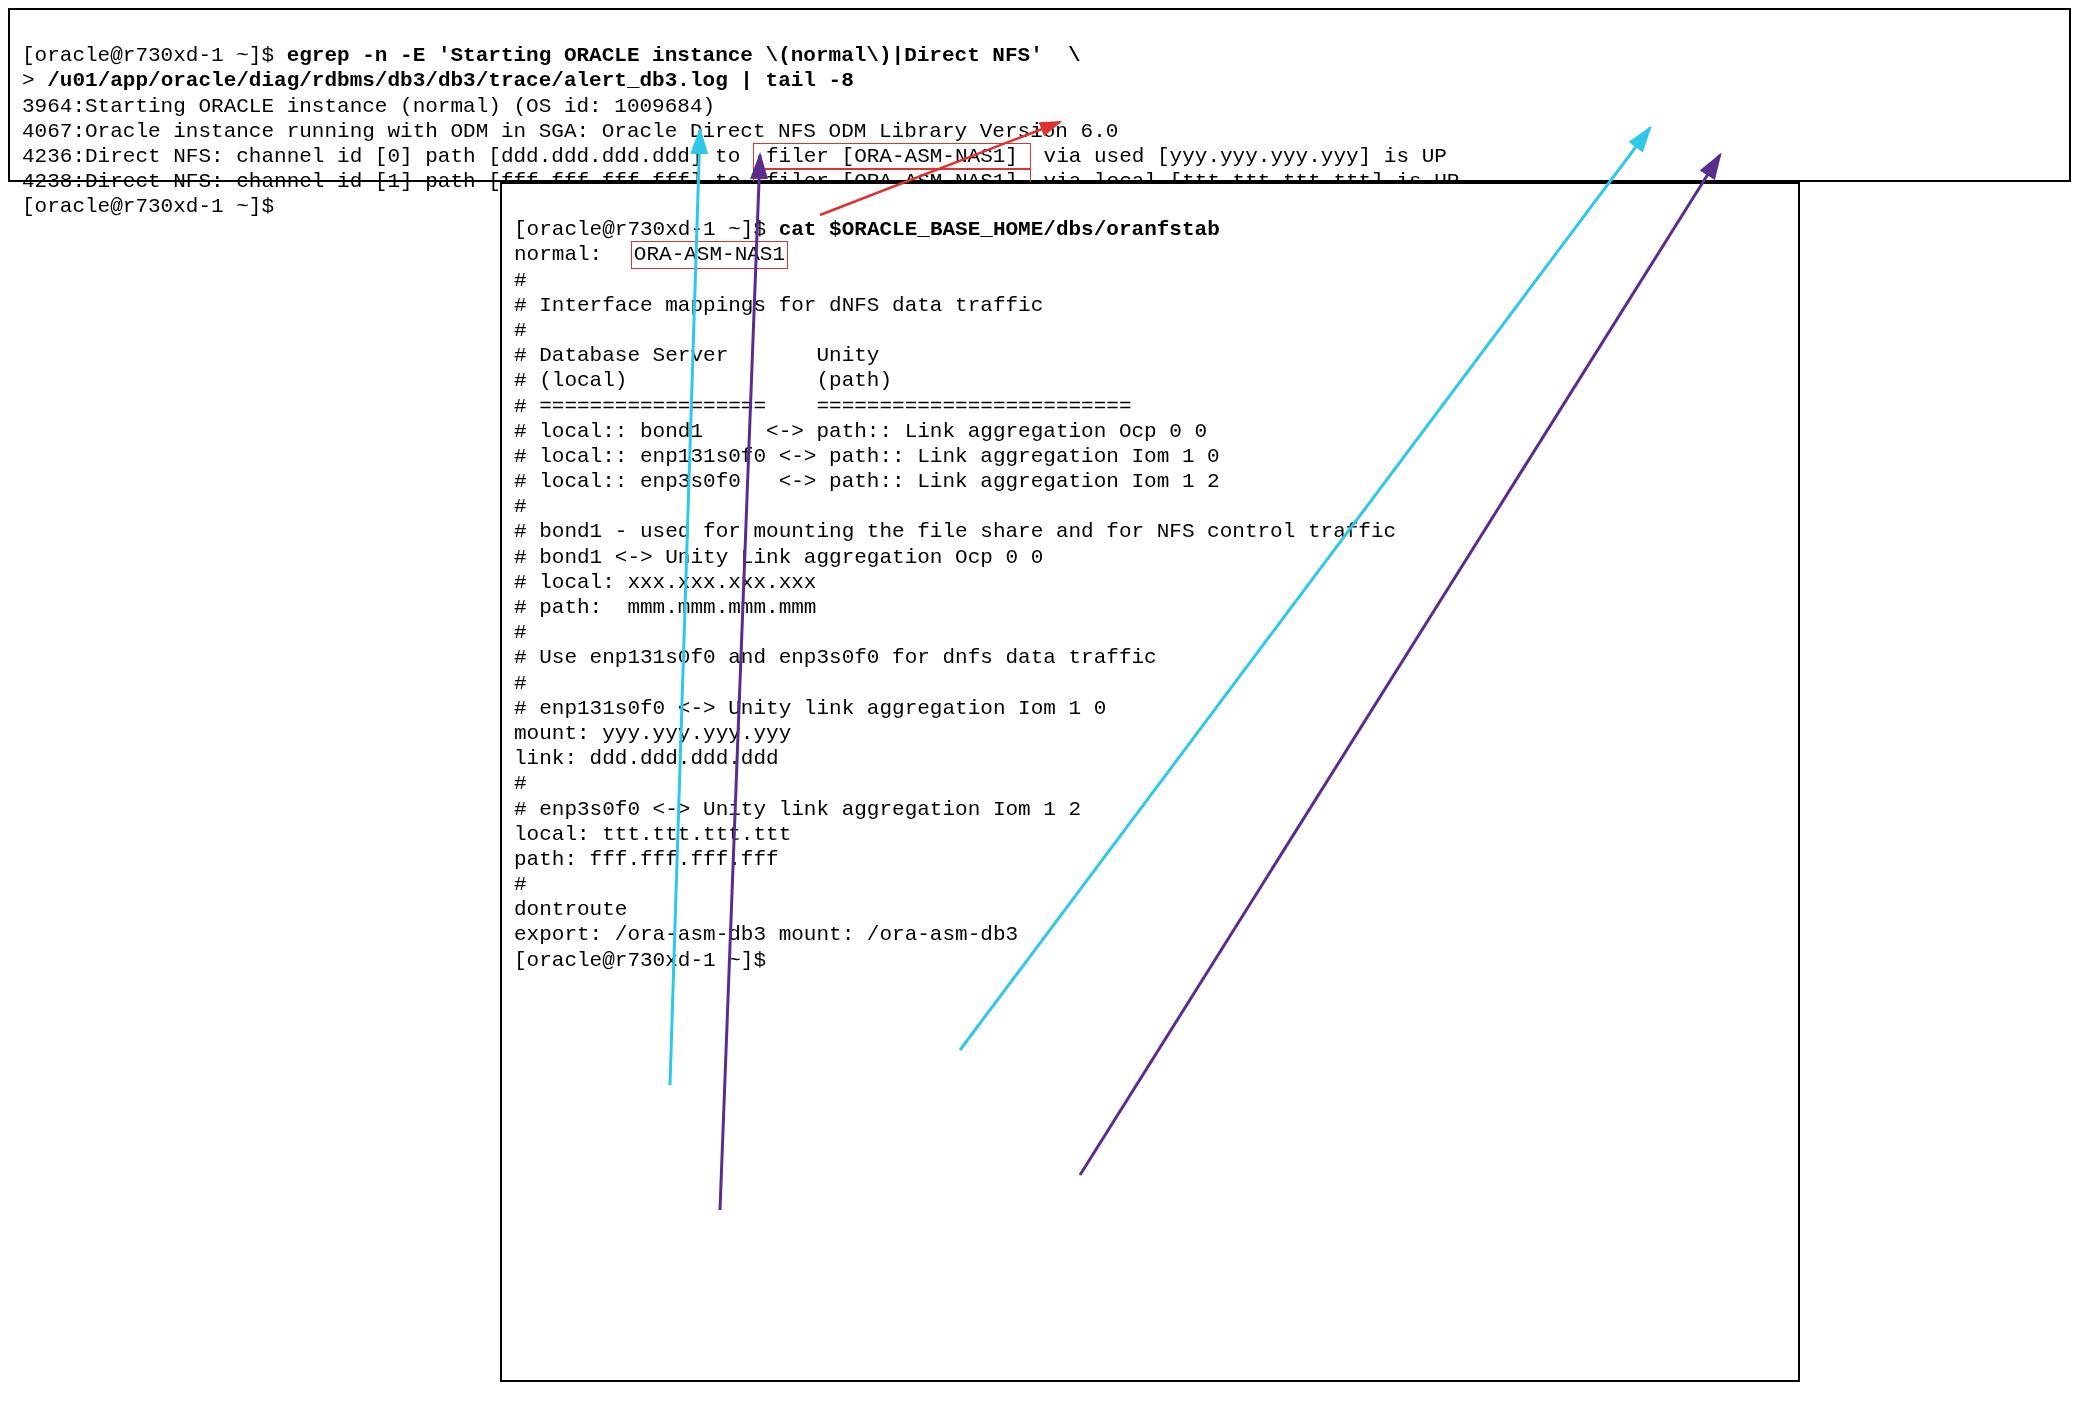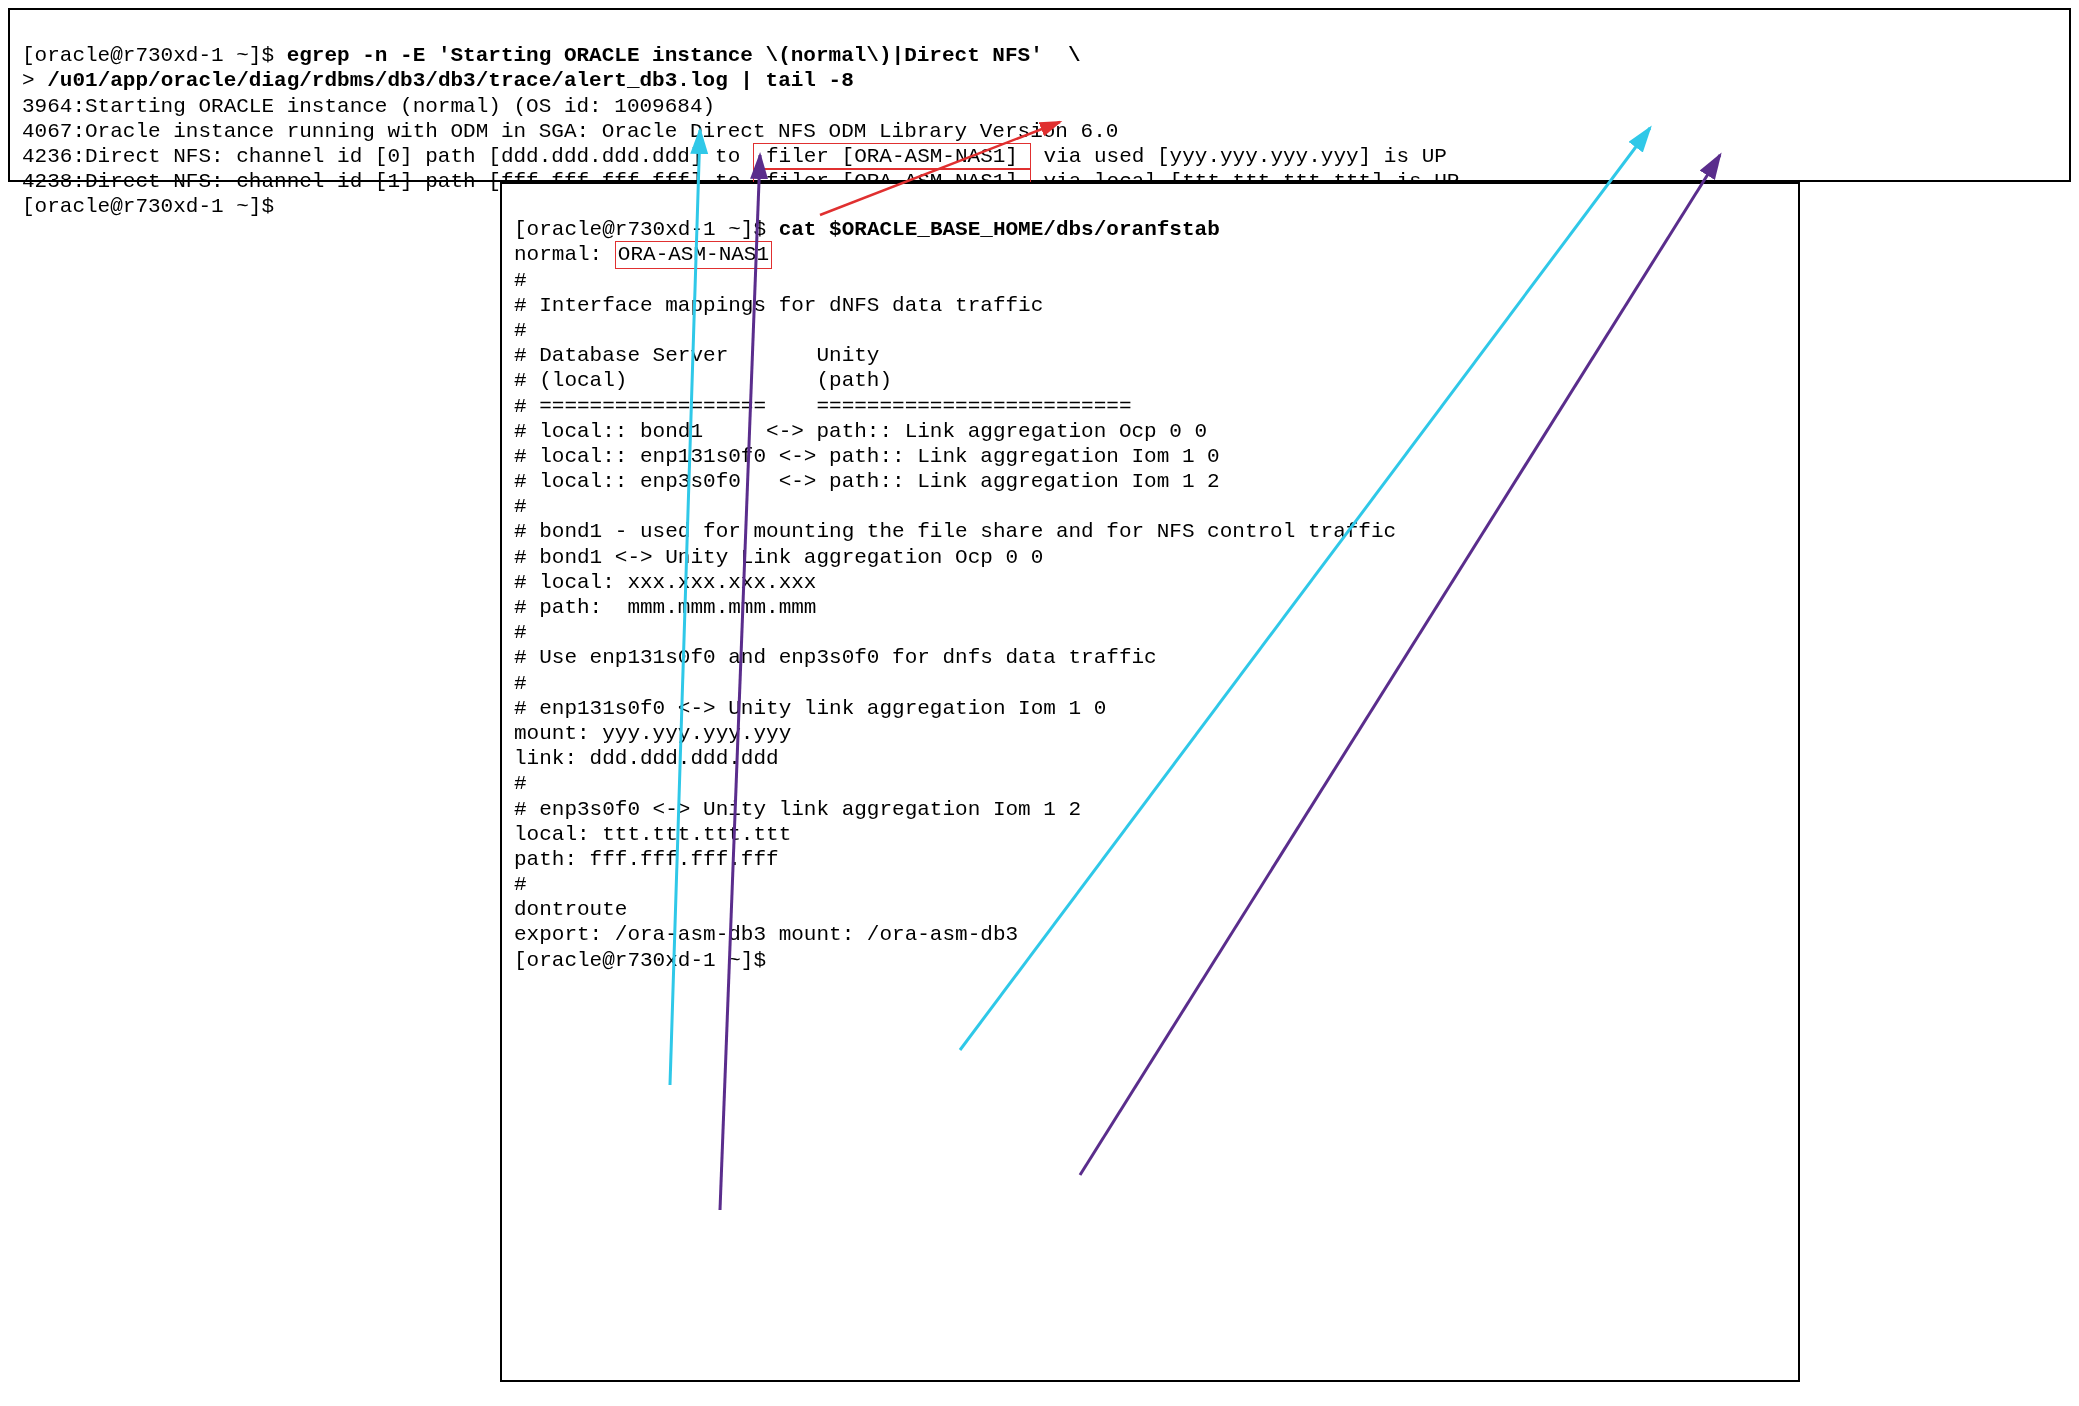--- a/index.html
+++ b/index.html
@@ -41,21 +41,21 @@
   .filer-box {
     display: inline-block;
     border: 1.5px solid #e03030;
     padding: 0 12px;
     margin: -1px 0;
   }
   .server-box {
     display: inline-block;
     border: 1.5px solid #e03030;
     padding: 0 2px;
-    margin: -1px 0;
+    margin: -1px 16px;
   }
   svg.overlay {
     position: absolute;
     left: 0;
     top: 0;
     width: 2079px;
     height: 1406px;
     pointer-events: none;
   }
 </style>

